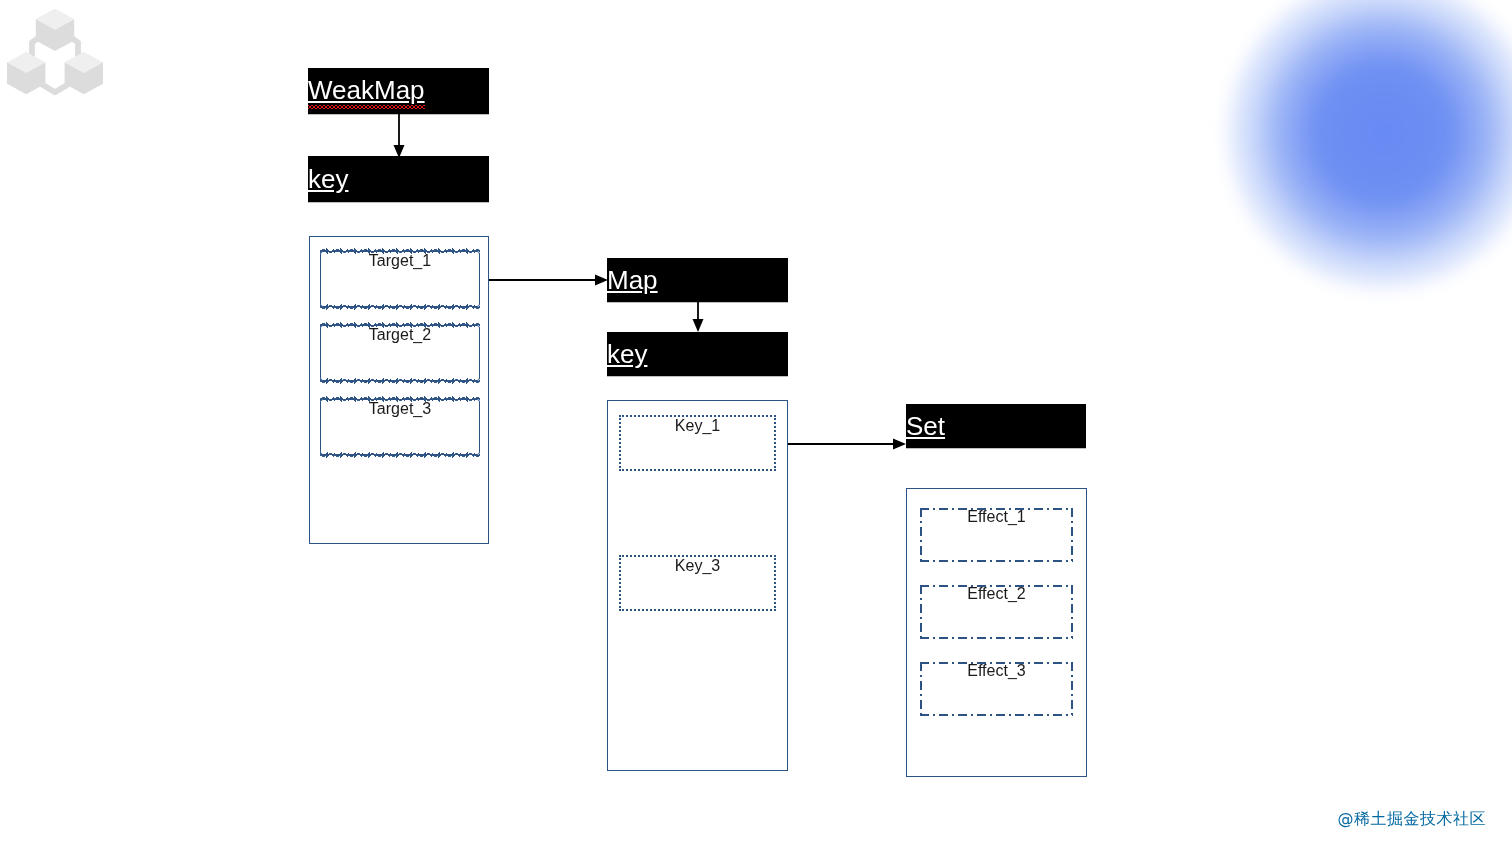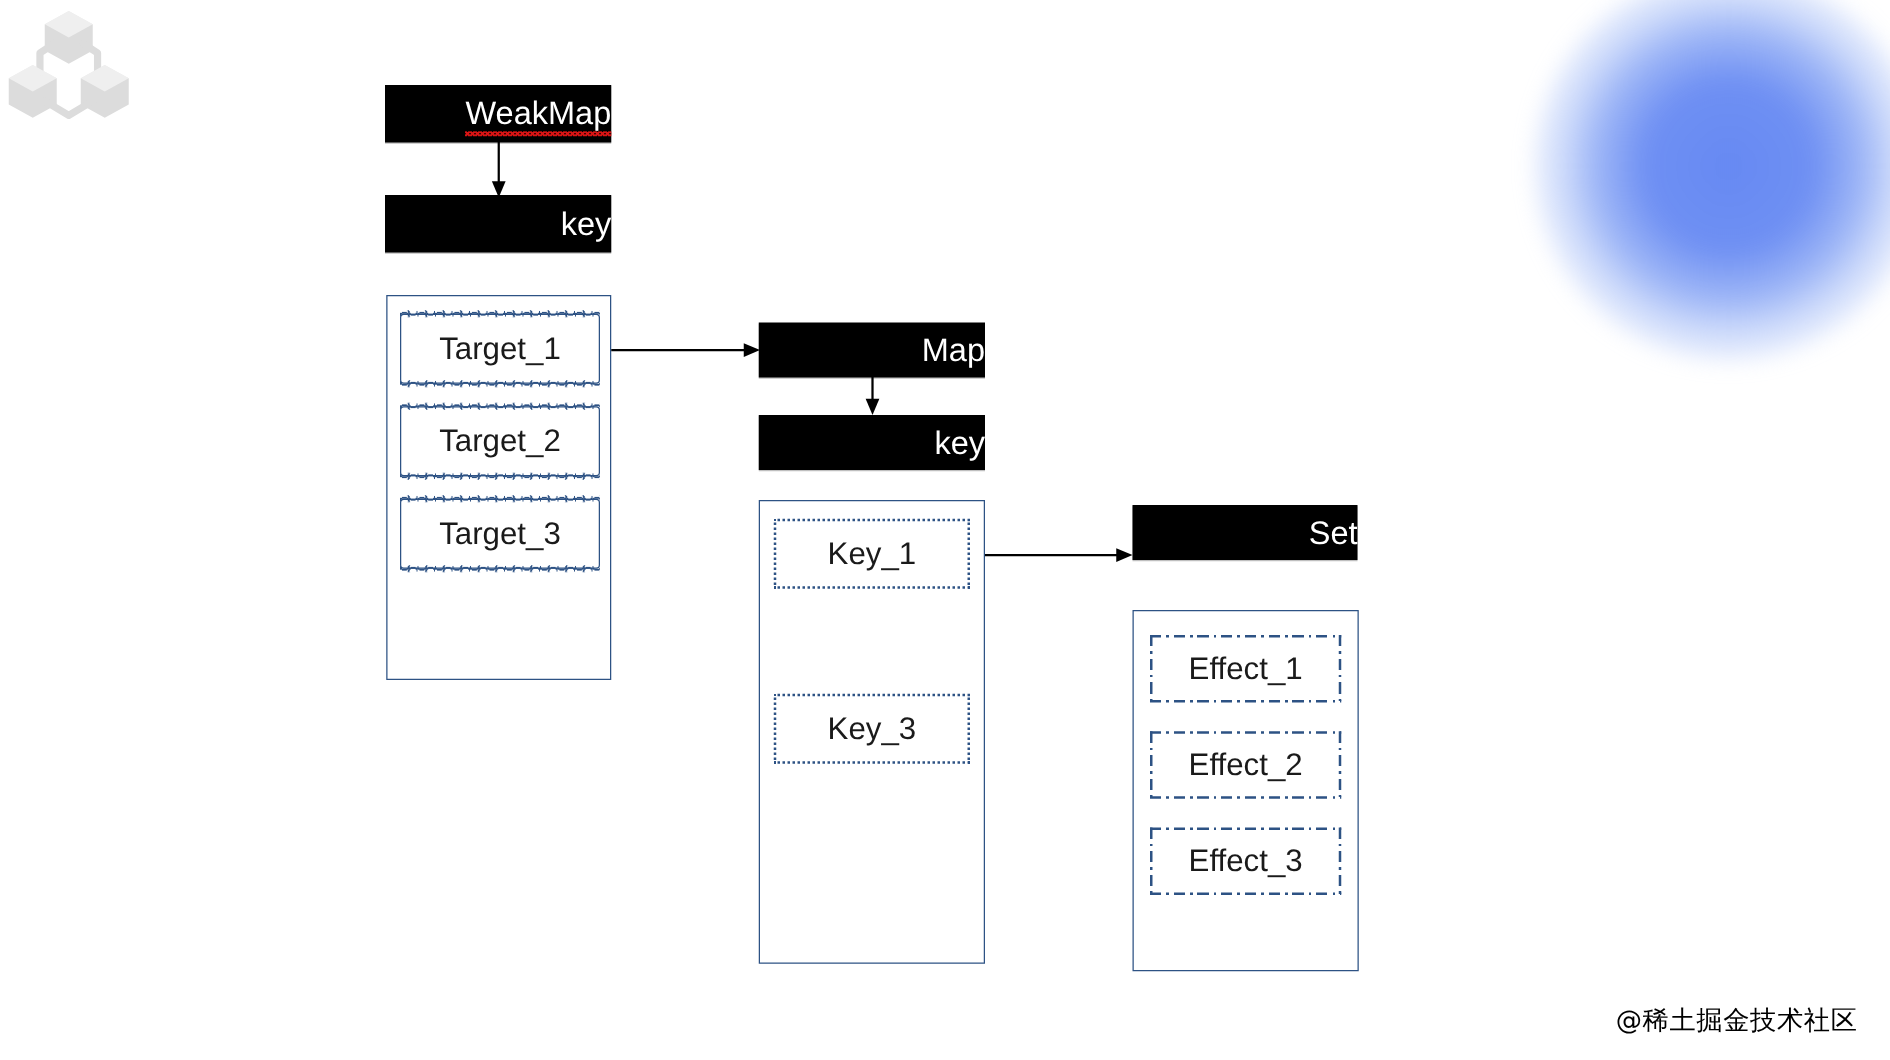--- a/index.html
+++ b/index.html
@@ -43,39 +43,40 @@
     top: 4px;
     width: 98px;
     height: 96px;
     opacity: 1;
     pointer-events: none;
   }
   .corner-watermark {
     position: absolute;
     right: 26px;
     bottom: 18px;
-    font-size: 21px;
-    color: #000000;
+    font-size: 16px;
+    color: #0369a1;
     letter-spacing: 0.5px;
     white-space: nowrap;
     font-family: "DejaVu Sans", sans-serif;
   }
 
   
   .blackbox {
     position: absolute;
     background: #000000;
     color: #ffffff;
     display: flex;
     align-items: center;
-    justify-content: flex-end;
+    justify-content: flex-start;
     font-size: 26px;
     font-family: "Liberation Sans", sans-serif;
     box-sizing: border-box;
     box-shadow: 0 1px 0 rgba(0,0,0,0.25);
+    text-decoration: underline;
   }
   .blackbox .misspelled {
     position: relative;
     display: inline-block;
     padding-bottom: 1px;
   }
   .blackbox .misspelled::after {
     content: "";
     position: absolute;
     left: 0;
@@ -96,23 +97,22 @@
     border: 1.6px solid #2d5284;
     box-sizing: border-box;
   }
 
   
   .item-box {
     position: absolute;
     background: #ffffff;
     box-sizing: border-box;
     display: flex;
-    align-items: center;
     justify-content: center;
-    font-size: 25px;
+    font-size: 16px;
     color: #1a1a1a;
     font-family: "Liberation Sans", sans-serif;
   }
   .item-box.wavy {
     border: 1.5px solid #2d5284;
     border-radius: 3px;
   }
   .item-box.wavy::before,
   .item-box.wavy::after {
     content: "";

